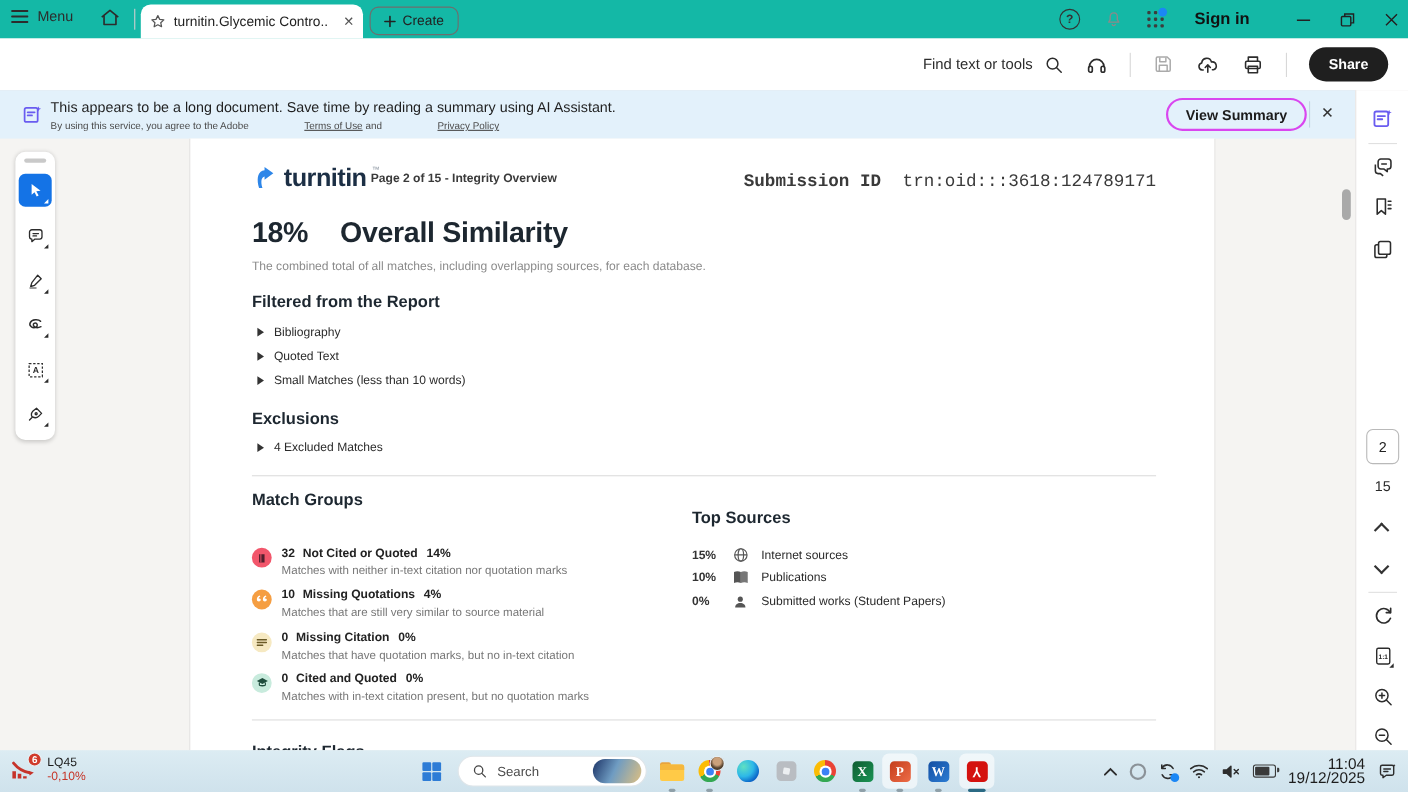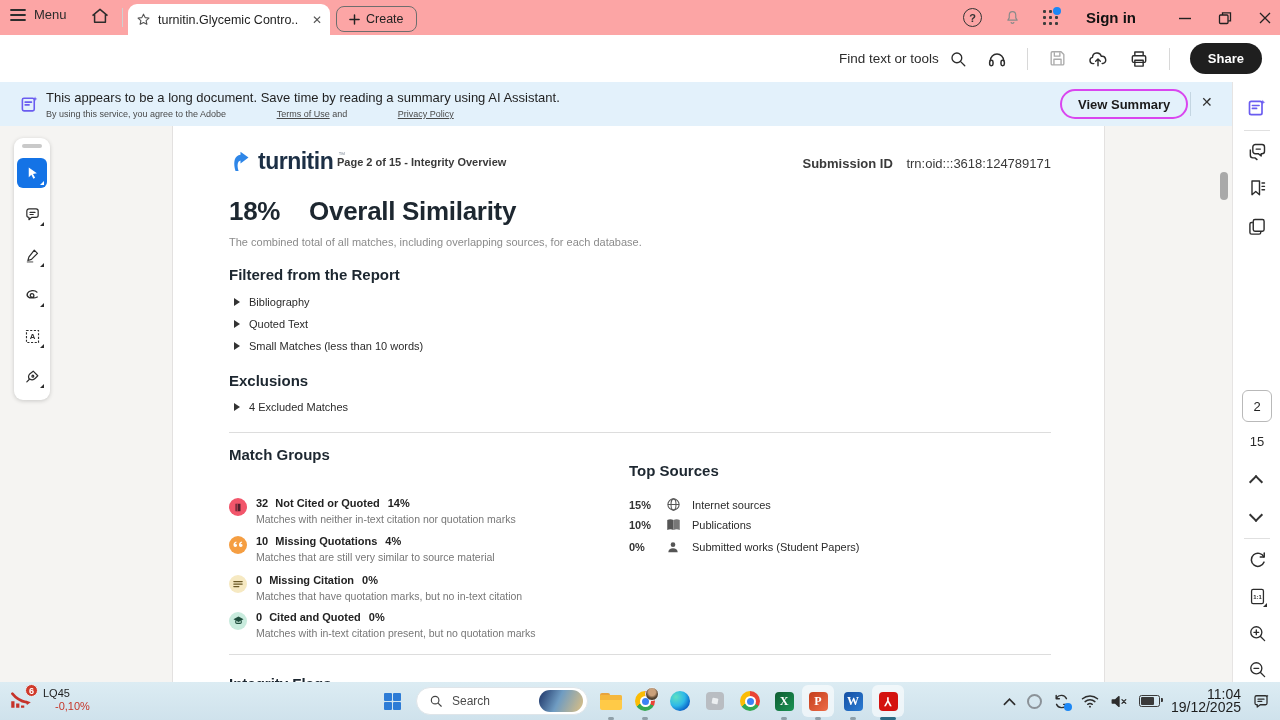--- a/index.html
+++ b/index.html
@@ -1,21 +1,21 @@
 <!DOCTYPE html>
 <html><head>
 <meta charset="utf-8">
 <style>
   html,body{margin:0;padding:0;background:#222;}
   #app{position:relative;width:1280px;height:720px;overflow:hidden;background:#f5f4f2;
        font-family:"Liberation Sans",sans-serif;-webkit-font-smoothing:antialiased;color:#222;}
   svg{display:block;}
 
   
-  .titlebar{position:absolute;left:0;top:0;width:1280px;height:35px;background:#fca5a5;}
+  .titlebar{position:absolute;left:0;top:0;width:1280px;height:35px;background:#14b8a6;}
   .menu-btn{position:absolute;left:10px;top:7px;display:flex;align-items:center;gap:8px;color:#2c2c2c;font-size:13px;cursor:default;}
   .home-btn{position:absolute;left:90px;top:6px;color:#2c2c2c;}
   .tb-sep{position:absolute;left:122px;top:8px;width:1px;height:19px;background:#cfcfcf;}
   .tab{position:absolute;left:128px;top:4px;width:202px;height:31px;background:#fff;border-radius:9px 9px 0 0;
        display:flex;align-items:center;padding:0 8px;box-sizing:border-box;gap:7px;}
   .tab-title{font-size:12.5px;color:#222;white-space:nowrap;overflow:hidden;max-width:140px;}
   .tab-close{margin-left:auto;color:#555;font-size:12px;line-height:1;}
   .create-btn{position:absolute;left:336px;top:6px;height:24px;padding:0 12px;border:1.5px solid #6e6e6e;border-radius:8px;
        display:flex;align-items:center;gap:6px;font-size:12.5px;color:#222;background:transparent;}
   .tb-right{position:absolute;right:8px;top:0;height:35px;display:flex;align-items:center;gap:22px;}
@@ -59,21 +59,21 @@
   .pal-btn .corner{position:absolute;right:3px;bottom:3px;width:0;height:0;border-left:4px solid transparent;border-bottom:4px solid #2c2c2c;}
   .pal-btn.selected .corner{border-bottom-color:#fff;}
 
   
   .page{position:absolute;left:172px;top:126px;width:931px;height:556px;background:#fff;
         border-left:1px solid #e3e1e0;border-right:1px solid #e3e1e0;overflow:hidden;}
   .brand{position:absolute;left:56px;top:22px;display:flex;align-items:center;gap:5px;}
   .brand-name{font-size:23px;font-weight:bold;color:#1c2f45;letter-spacing:-0.5px;}
   .brand-tm{font-size:7px;color:#8a94a0;align-self:flex-start;margin-top:3px;}
   .pageinfo{position:absolute;left:164px;top:30px;font-size:11px;font-weight:bold;color:#3a3a3a;}
-  .subm{position:absolute;right:53px;top:30px;font-size:13px;color:#3a3a3a;}
+  .subm{position:absolute;right:53px;top:30px;font-size:16px;color:#3a3a3a;font-family:Liberation Mono, monospace;}
   .subm b{font-weight:bold;margin-right:10px;}
   .headline{position:absolute;left:56px;top:70px;font-size:26px;font-weight:800;color:#1d2730;letter-spacing:-0.3px;}
   .headline .pct{margin-right:22px;}
   .subtitle{position:absolute;left:56px;top:110px;font-size:11px;color:#8b8b8b;}
   .sec-title{position:absolute;left:56px;font-size:15px;font-weight:bold;color:#1d2730;}
   .tri-item{position:absolute;left:61px;font-size:11px;color:#2b2b2b;display:flex;align-items:center;gap:9px;}
   .tri{width:0;height:0;border-top:4px solid transparent;border-bottom:4px solid transparent;border-left:6px solid #333;}
   .hr{position:absolute;left:56px;width:822px;height:1px;background:#ddd;}
   .mg-row{position:absolute;left:56px;}
   .mg-ic{position:absolute;left:0;top:1px;width:18px;height:18px;border-radius:50%;display:flex;align-items:center;justify-content:center;}
@@ -101,21 +101,21 @@
   .chev.down::before{transform:rotate(225deg);top:0;}
   .corner-sm{position:absolute;right:2px;bottom:1px;width:0;height:0;border-left:4px solid transparent;border-bottom:4px solid #2c2c2c;}
 
   
   .taskbar{position:absolute;left:0;top:682px;width:1280px;height:38px;background:linear-gradient(#dcecf3,#cfe2ec);}
   .stock{position:absolute;left:8px;top:3px;display:flex;gap:7px;}
   .stock-ic{position:relative;width:28px;height:30px;}
   .stock-badge{position:absolute;right:-2px;top:-1px;min-width:13px;height:13px;border-radius:7px;background:#d03a2b;color:#fff;
         font-size:9px;font-weight:bold;display:flex;align-items:center;justify-content:center;border:1.5px solid #e8f2f6;box-sizing:border-box;}
   .stock-sym{font-size:11px;color:#1c1c1c;line-height:13px;margin-top:2px;}
-  .stock-chg{font-size:11px;color:#c63528;line-height:13px;margin-left:12px;}
+  .stock-chg{font-size:11px;color:#c63528;line-height:13px;}
   .startbtn{position:absolute;left:384px;top:11px;width:17px;height:17px;display:grid;grid-template-columns:8px 8px;grid-template-rows:8px 8px;gap:1px;}
   .startbtn i{background:#2e7cd6;border-radius:1px;}
   .searchpill{position:absolute;left:416px;top:5px;width:172px;height:28px;background:#fff;border:1px solid #dfe5e9;border-radius:14px;
         display:flex;align-items:center;padding:0 4px 0 12px;box-sizing:border-box;gap:9px;}
   .searchpill .ph{font-size:12px;color:#4b4b4b;}
   .search-thumb{margin-left:auto;width:44px;height:22px;border-radius:11px;background:linear-gradient(115deg,#2e4a7a 10%,#6f9cc2 45%,#cab98c 90%);}
   .tb-ico{position:absolute;top:5px;width:28px;height:28px;display:flex;align-items:center;justify-content:center;}
   .tb-hl{position:absolute;top:3px;width:32px;height:32px;border-radius:6px;background:rgba(255,255,255,.6);}
   .run-dot{position:absolute;top:35px;width:6px;height:3px;border-radius:2px;background:#8fa0a9;}
   .run-bar{position:absolute;top:35px;width:16px;height:3px;border-radius:2px;background:#2b6a84;}

